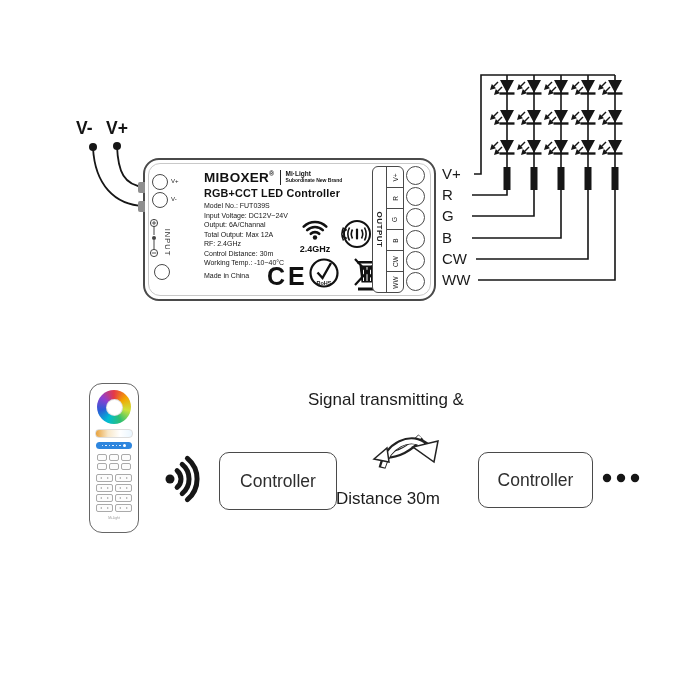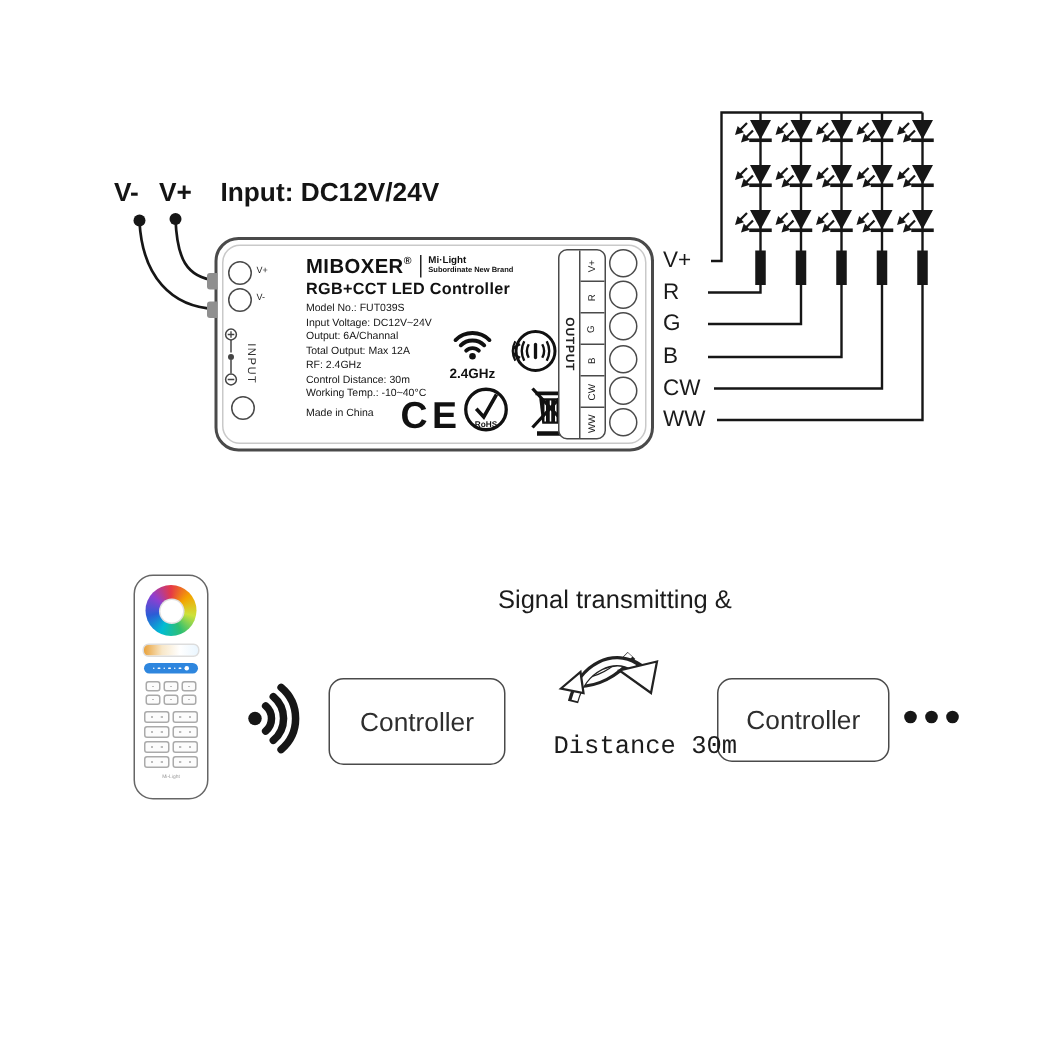--- a/index.html
+++ b/index.html
@@ -59,22 +59,22 @@
   .bluebar i.big{width:3.5px;height:3.5px;}
   .g1{width:34px;margin:5px auto 0;display:grid;grid-template-columns:repeat(3,10px);grid-auto-rows:7px;gap:2px;}
   .g1 b{border:.5px solid #aaa;border-radius:2px;background:#fcfcfc;
         background-image:radial-gradient(circle at 50% 50%,#bbb 9%,transparent 10%);}
   .g2{width:36px;margin:4px auto 0;display:grid;grid-template-columns:repeat(2,17px);grid-auto-rows:8px;gap:2px;}
   .g2 b{border:.5px solid #aaa;border-radius:2px;background:#fcfcfc;
         background-image:radial-gradient(circle at 28% 50%,#bbb 7%,transparent 8%),radial-gradient(circle at 72% 50%,#bbb 7%,transparent 8%);}
   .rbrand{margin-top:3px;text-align:center;font-size:6px;color:#999;transform:scale(.55);}
   .ctlbox{position:absolute;border:1.6px solid #4a4a4a;border-radius:10px;background:#fff;
           display:flex;align-items:center;justify-content:center;font-size:17.5px;color:#2e2e2e;z-index:2;}
-  .caption{position:absolute;left:332px;top:389px;font-size:17px;line-height:22.5px;color:#1c1c1c;z-index:2;}
-  .distance{position:absolute;left:369px;top:489px;font-size:17px;color:#1c1c1c;z-index:2;font-family:Liberation Mono, monospace;}
+  .caption{position:absolute;left:308px;top:389px;font-size:17px;line-height:22.5px;color:#1c1c1c;z-index:2;}
+  .distance{position:absolute;left:336px;top:489px;font-size:17px;color:#1c1c1c;z-index:2;}
 </style>
 </head>
 <body>
 
 <div class="stage">
 
   <svg class="bgsvg" width="700" height="700" viewBox="0 0 700 700">
     <defs>
       <g id="emit">
         <line x1="0" y1="0" x2="-5.5" y2="5.5" stroke="#161616" stroke-width="1.5"></line>
@@ -137,21 +137,20 @@
 
     <g fill="#161616">
       <circle cx="607" cy="478" r="4.2"></circle>
       <circle cx="621" cy="478" r="4.2"></circle>
       <circle cx="635" cy="478" r="4.2"></circle>
     </g>
   </svg>
 
   <div class="abs hd" style="left:76px;top:118px;">V-</div>
   <div class="abs hd" style="left:106px;top:118px;">V+</div>
-  <div class="abs hd" style="left:147px;top:118px;">Input: DC12V/24V</div>
 
   <div class="abs controller">
     <div class="face"></div>
     <div class="tab" style="top:22px;"></div>
     <div class="tab" style="top:41px;"></div>
 
     <div class="term" style="left:7px;top:14px;"></div>
     <div class="term" style="left:7px;top:32px;"></div>
     <span class="tlabel" style="left:26px;top:18px;">V+</span>
     <span class="tlabel" style="left:26px;top:36px;">V-</span>

